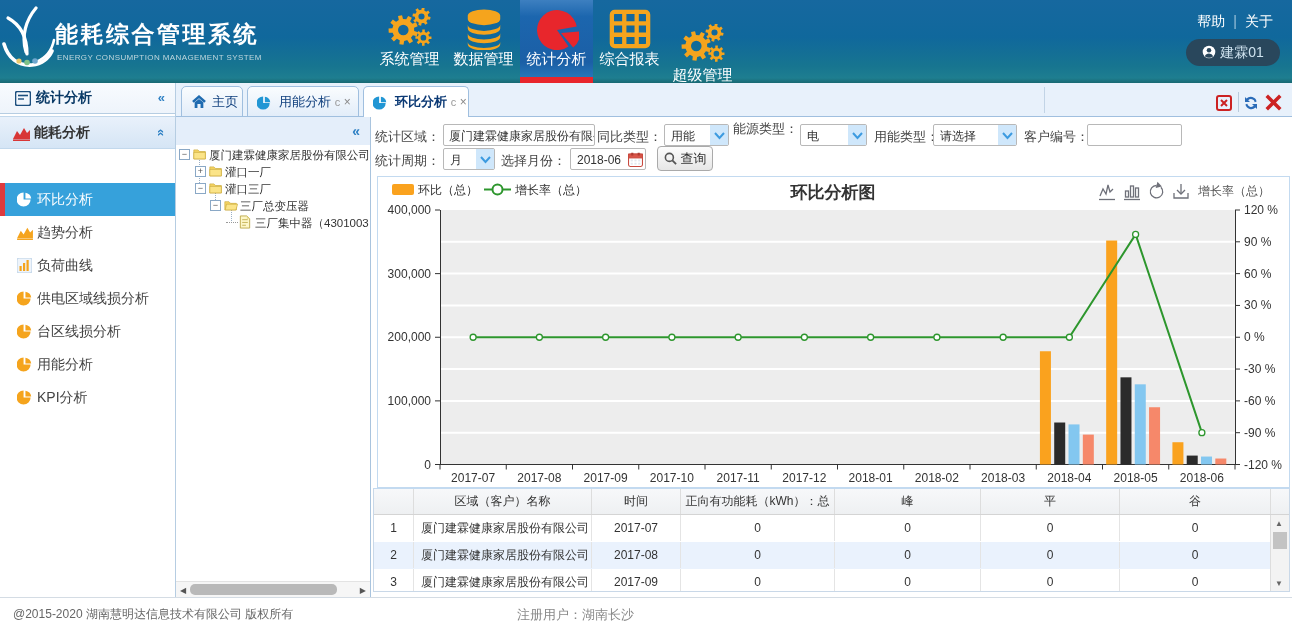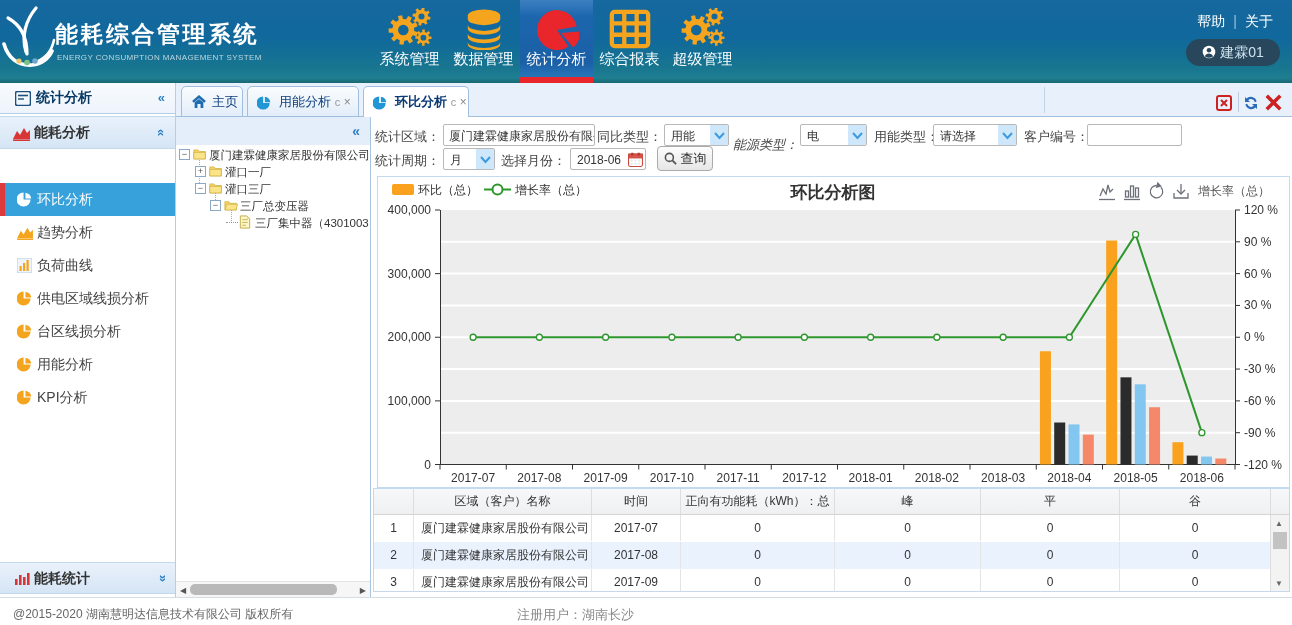--- a/index.html
+++ b/index.html
@@ -118,21 +118,21 @@
       <g fill="none" stroke="#f5a41d" stroke-width="4.5">
         <rect x="3" y="4" width="38" height="36" rx="3"></rect>
         <line x1="3" y1="16" x2="41" y2="16"></line>
             <line x1="3" y1="28" x2="41" y2="28"></line>
         <line x1="16" y1="4" x2="16" y2="40"></line>
             <line x1="29" y1="4" x2="29" y2="40"></line>
       </g>
     </svg>
     <div class="tx">综合报表</div>
   </div>
-  <div class="nav" style="left:666px;">
+  <div class="nav" style="left:666px;margin-top:16px;">
     <svg class="ic" width="46" height="42" viewBox="0 0 48 42">
           <g fill="#f5a41d" transform="translate(0,-2)">
       <path d="M28.4,25.1 L32.3,26.4 L31.0,30.6 L27.1,29.5 L27.2,29.3 L25.0,32.2 L27.2,35.7 L23.5,38.1 L21.2,34.7 L21.4,34.6 L17.9,35.5 L17.2,39.5 L12.9,39.0 L13.3,34.9 L13.6,35.0 L10.3,33.3 L7.2,36.0 L4.3,32.8 L7.2,30.0 L7.3,30.2 L5.9,26.9 L1.8,26.9 L1.6,22.6 L5.6,22.3 L5.6,22.5 L6.6,19.0 L3.5,16.5 L6.1,13.0 L9.4,15.4 L9.2,15.6 L12.3,13.5 L11.5,9.5 L15.7,8.6 L16.7,12.5 L16.5,12.5 L20.1,12.9 L22.1,9.4 L26.0,11.3 L24.2,15.0 L24.0,14.9 L26.5,17.5 L30.3,16.0 L32.0,20.1 L28.3,21.8 L28.2,21.5 Z M22.5,24.0 A5.5,5.5 0 1 0 11.5,24.0 A5.5,5.5 0 1 0 22.5,24.0 Z"></path>
             <path d="M43.0,9.9 L45.5,10.4 L44.9,13.3 L42.4,12.8 L42.5,12.7 L41.0,14.9 L42.4,17.0 L39.9,18.6 L38.5,16.5 L38.6,16.5 L36.1,17.0 L35.6,19.5 L32.7,18.9 L33.2,16.4 L33.3,16.5 L31.1,15.0 L29.0,16.4 L27.4,13.9 L29.5,12.5 L29.5,12.6 L29.0,10.1 L26.5,9.6 L27.1,6.7 L29.6,7.2 L29.5,7.3 L31.0,5.1 L29.6,3.0 L32.1,1.4 L33.5,3.5 L33.4,3.5 L35.9,3.0 L36.4,0.5 L39.3,1.1 L38.8,3.6 L38.7,3.5 L40.9,5.0 L43.0,3.6 L44.6,6.1 L42.5,7.5 L42.5,7.4 Z M39.2,10.0 A3.2,3.2 0 1 0 32.8,10.0 A3.2,3.2 0 1 0 39.2,10.0 Z"></path>
             <path d="M43.0,35.3 L44.8,37.1 L42.9,39.0 L41.1,37.1 L41.3,37.0 L39.2,37.9 L39.2,40.4 L36.5,40.4 L36.6,37.8 L36.7,37.9 L34.7,37.0 L32.9,38.8 L31.0,36.9 L32.9,35.1 L33.0,35.3 L32.1,33.2 L29.6,33.2 L29.6,30.5 L32.2,30.6 L32.1,30.7 L33.0,28.7 L31.2,26.9 L33.1,25.0 L34.9,26.9 L34.7,27.0 L36.8,26.1 L36.8,23.6 L39.5,23.6 L39.4,26.2 L39.3,26.1 L41.3,27.0 L43.1,25.2 L45.0,27.1 L43.1,28.9 L43.0,28.7 L43.9,30.8 L46.4,30.8 L46.4,33.5 L43.8,33.4 L43.9,33.3 Z M41.0,32.0 A3,3 0 1 0 35.0,32.0 A3,3 0 1 0 41.0,32.0 Z"></path>
     </g>
         </svg>
     <div class="tx">超级管理</div>
   </div>
 
@@ -207,30 +207,20 @@
         </svg>
         <div class="t">用能分析</div>
       </div>
   <div class="mitem" style="top:298px;">
         <svg style="position:absolute;left:17px;top:9px;" width="15" height="15" viewBox="0 0 16 16">
           <path d="M7,8 L7,0.5 A7.5,7.5 0 1 0 14.5,8 Z" fill="#f5a41d"></path>
           <path d="M9,0.8 A7.5,7.5 0 0 1 15.2,7 L9,7 Z" fill="#f5a41d"></path>
         </svg>
         <div class="t">KPI分析</div>
       </div>
-  <div class="accbar" style="top:479px;height:32px;">
-    <svg style="position:absolute;left:15px;top:9px;" width="15" height="14" viewBox="0 0 15 14">
-          <rect x="0" y="7" width="2.6" height="6" fill="#d83636"></rect>
-          <rect x="4" y="3" width="2.6" height="10" fill="#d83636"></rect>
-          <rect x="8" y="5" width="2.6" height="8" fill="#d83636"></rect>
-          <rect x="12" y="1" width="2.6" height="12" fill="#d83636"></rect>
-        </svg>
-    <div class="t">能耗统计</div>
-    <div class="chev" style="top:8px;transform:rotate(-90deg);">«</div>
-  </div>
 </div>
 
 <div id="tabbar">
   <div class="tab" style="left:5px;width:62px;">
     <svg class="tbicon" style="left:10px;top:8px;" width="14" height="13" viewBox="0 0 16 15">
           <path d="M8,0 L16,7 L14,9 L8,3.8 L2,9 L0,7 Z" fill="#1f6bb0"></path>
           <path d="M3,8.5 L8,4.5 L13,8.5 L13,15 L9.8,15 L9.8,10.5 L6.2,10.5 L6.2,15 L3,15 Z" fill="#1f6bb0"></path>
         </svg>
     <div style="margin-left:30px;">主页</div>
   </div>
@@ -301,21 +291,21 @@
 </div>
 
 <div id="contentbg"></div>
 <div id="filter">
 <div class="flab" style="left:375px;top:128px;">统计区域：</div>
       <div class="fin" style="left:443px;top:124px;width:152px;"><span style="padding-left:5px;font-size:12px;color:#333;">厦门建霖健康家居股份有限公</span></div>
       <div class="flab" style="left:597px;top:128px;">同比类型：</div>
       <div class="fin" style="left:664px;top:124px;width:65px;"><span style="padding-left:6px;font-size:12px;color:#333;">用能</span><span class="cbtn"><svg width="11" height="8" viewBox="0 0 11 8" style="margin:7px 0 0 3.5px;">
             <polyline points="1,1 5.5,6 10,1" fill="none" stroke="#3d9be0" stroke-width="2"></polyline>
           </svg></span></div>
-      <div class="flab" style="left:733px;top:136px;font-style:italic;">能源类型：</div>
+      <div class="flab" style="left:733px;top:120px;">能源类型：</div>
       <div class="fin" style="left:800px;top:124px;width:67px;"><span style="padding-left:6px;font-size:12px;color:#333;">电</span><span class="cbtn"><svg width="11" height="8" viewBox="0 0 11 8" style="margin:7px 0 0 3.5px;">
             <polyline points="1,1 5.5,6 10,1" fill="none" stroke="#3d9be0" stroke-width="2"></polyline>
           </svg></span></div>
       <div class="flab" style="left:874px;top:128px;">用能类型：</div>
       <div class="fin" style="left:933px;top:124px;width:84px;"><span style="padding-left:6px;font-size:12px;color:#333;">请选择</span><span class="cbtn"><svg width="11" height="8" viewBox="0 0 11 8" style="margin:7px 0 0 3.5px;">
             <polyline points="1,1 5.5,6 10,1" fill="none" stroke="#3d9be0" stroke-width="2"></polyline>
           </svg></span></div>
       <div class="flab" style="left:1024px;top:128px;">客户编号：</div>
       <div class="fin" style="left:1087px;top:124px;width:95px;"><span style="padding-left:5px;font-size:12px;color:#333;"></span></div>
       <div class="flab" style="left:375px;top:152px;">统计周期：</div>

